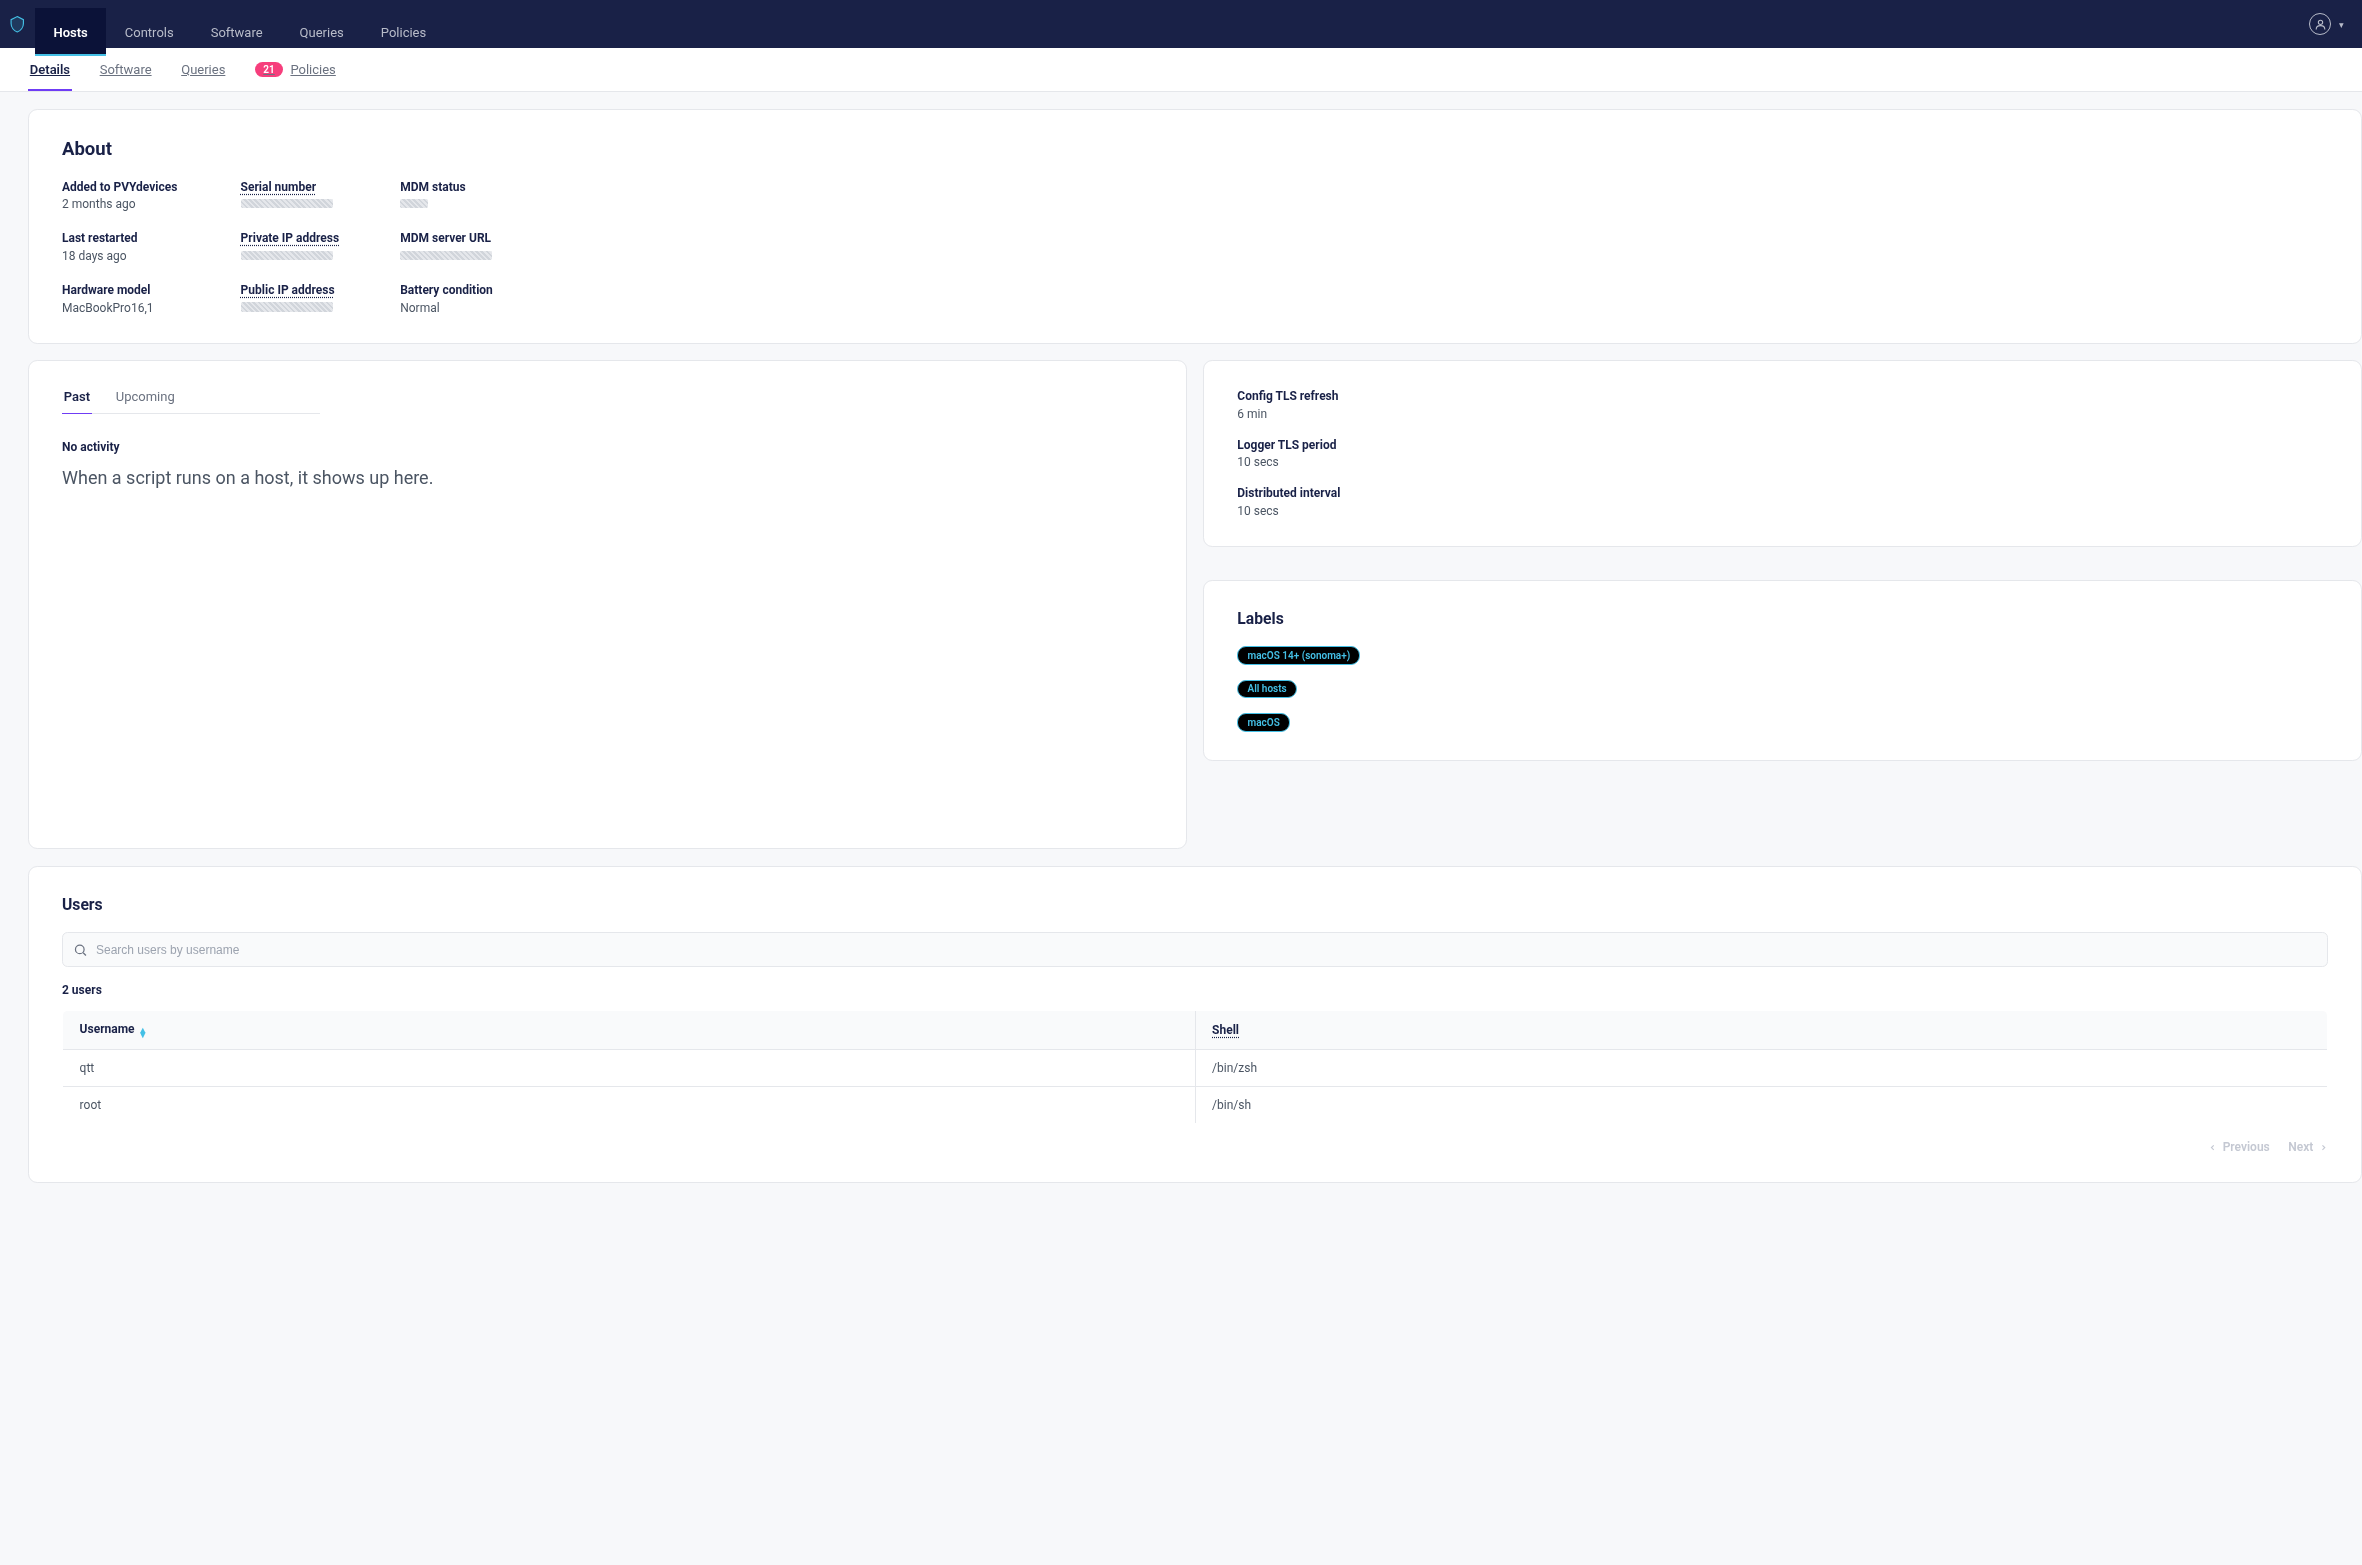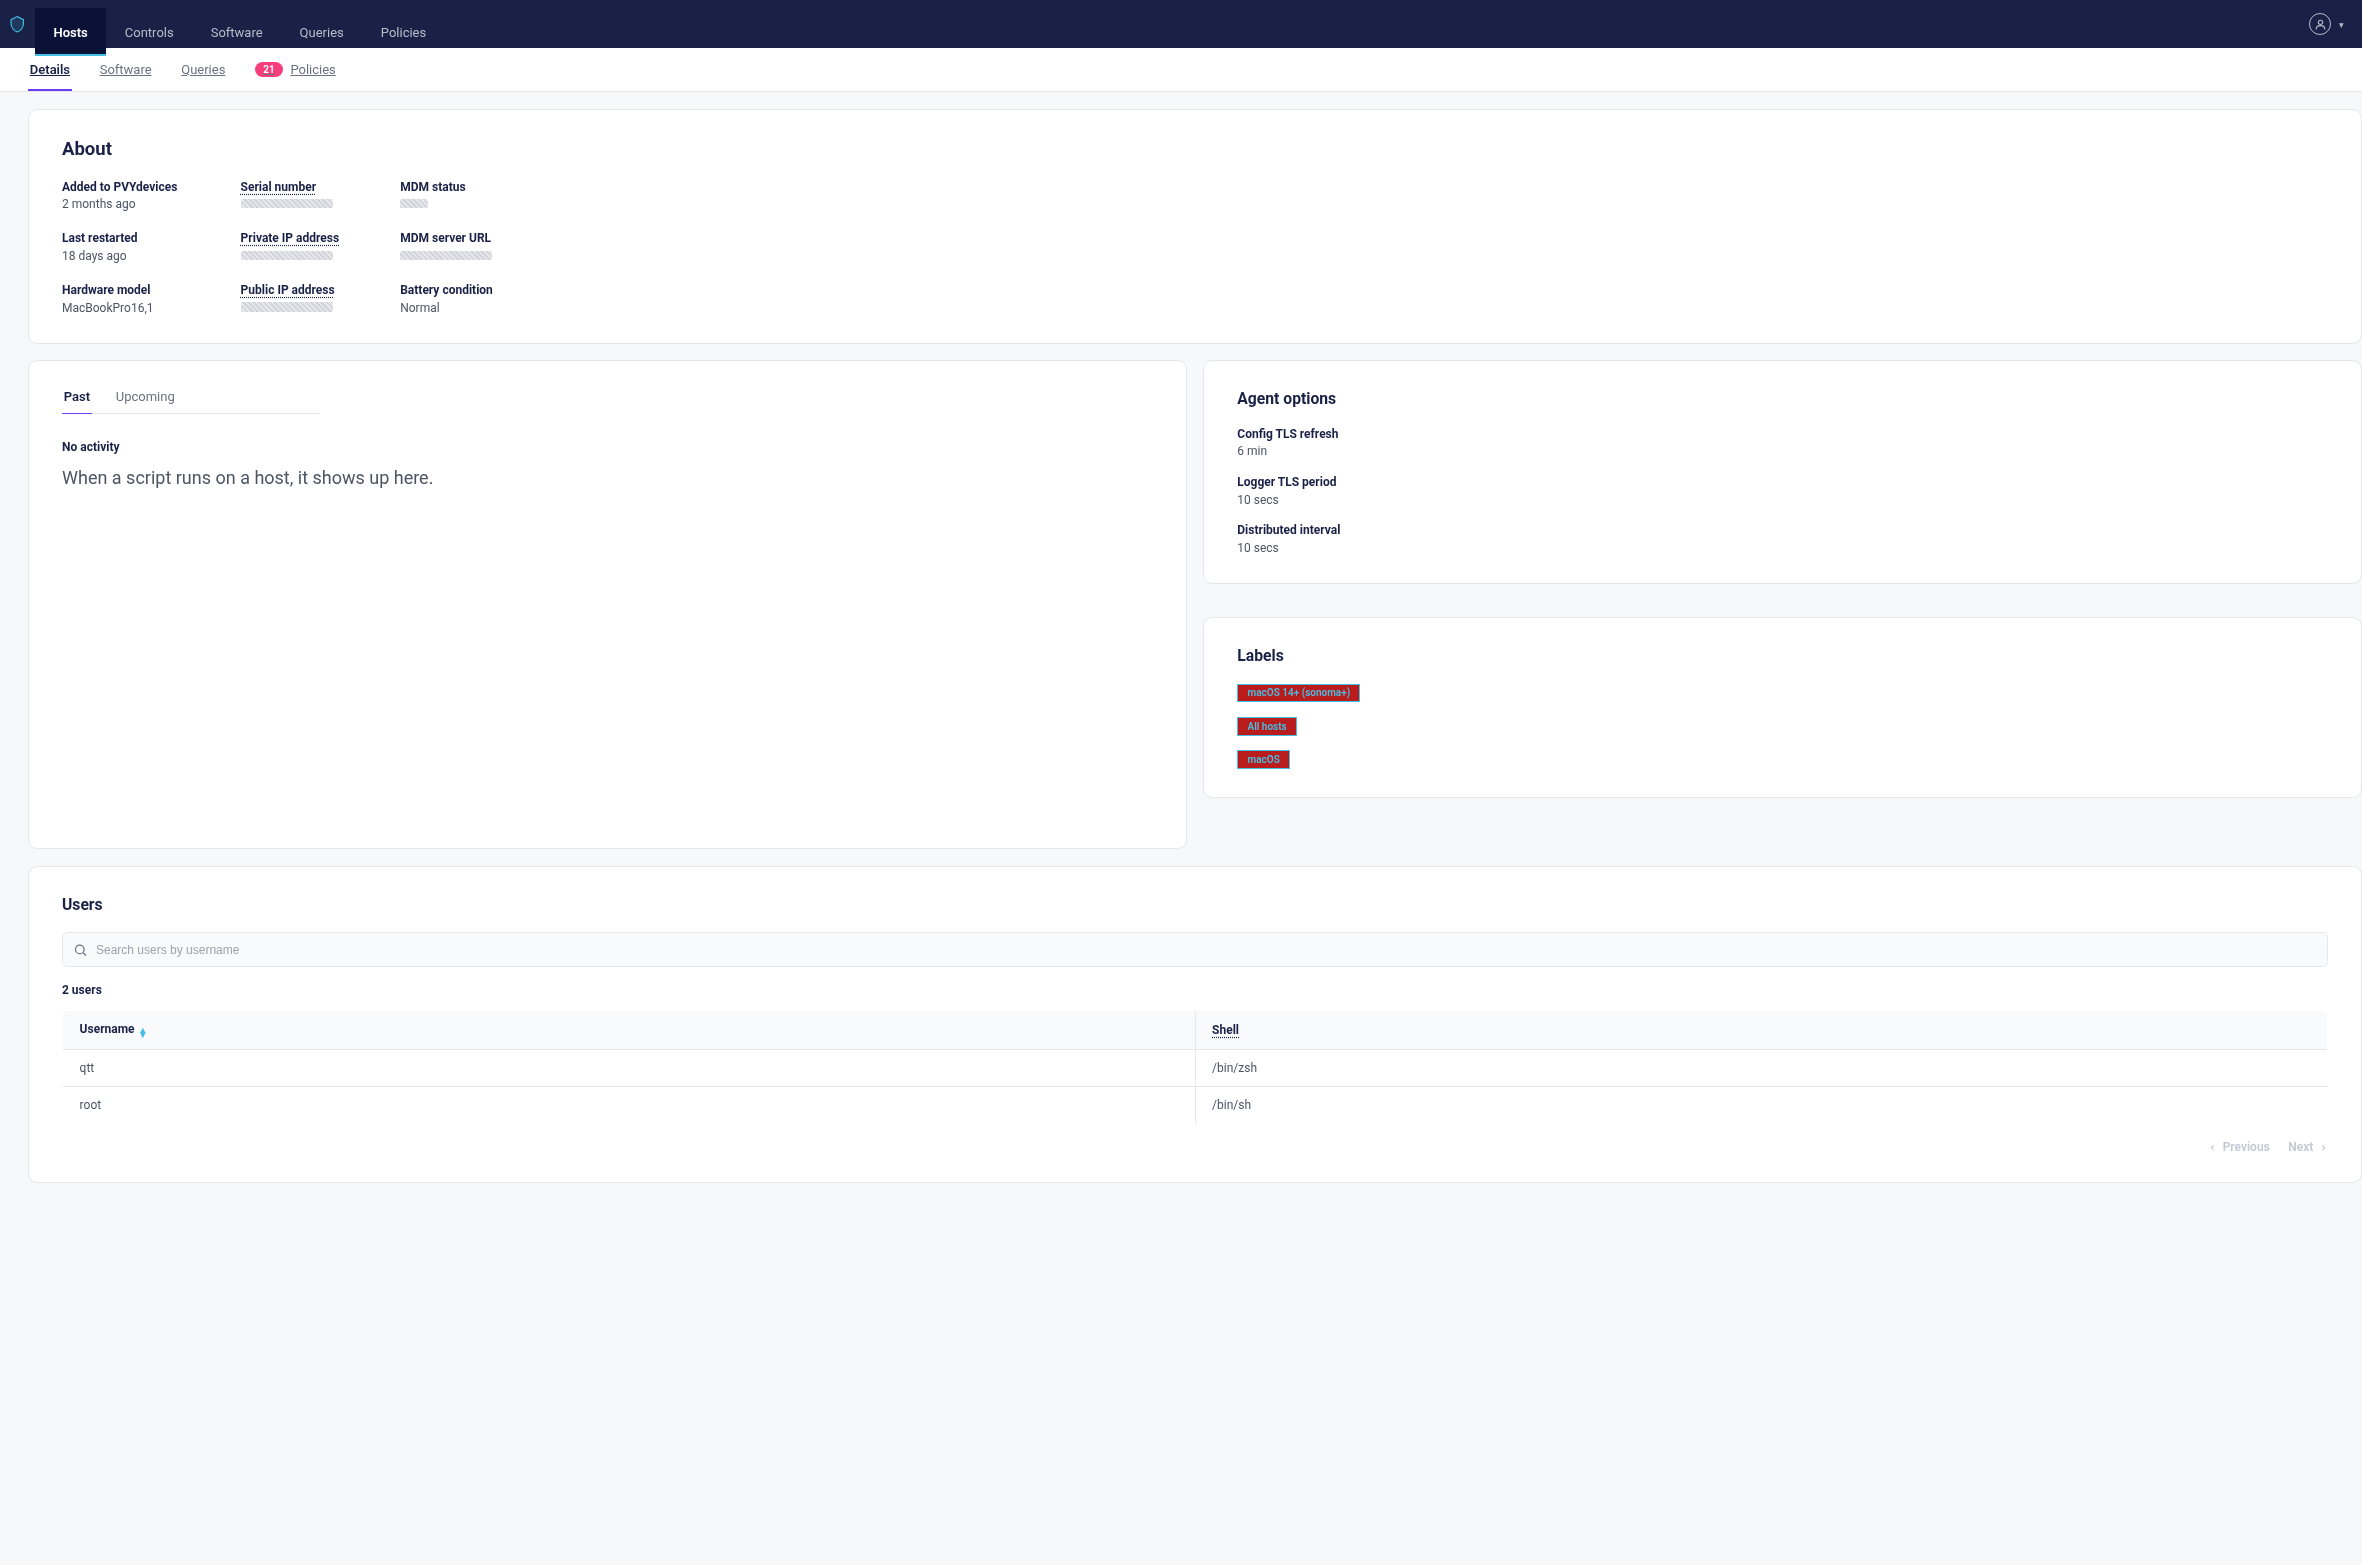--- a/index.html
+++ b/index.html
@@ -41,21 +41,21 @@
 .activity-tab { padding: 0 1.8px 9.2px; font-size: 13px; color: #6b7280; cursor: pointer; position: relative; }
 .activity-tab.active { color: #192147; font-weight: 600; }
 .activity-tab.active::after { content: ''; position: absolute; left: 0; right: 0; bottom: -0.9px; height: 1.8px; background: #6f3cf5; }
 .no-activity-title { font-weight: 700; font-size: 12px; margin-bottom: 13px; }
 .no-activity-text { font-size: 18px; color: #4b5563; }
 
 .agent-field { margin-bottom: 16.6px; }
 .agent-field:last-child { margin-bottom: 0; }
 
 .labels-row { display: flex; flex-wrap: wrap; gap: 7.4px; }
-.label-chip { border: 0.9px solid #44c0e6; color: #44c0e6; background: #b91c1c; border-radius: 0; padding: 2.8px 9.2px; font-size: 10px; font-weight: 600; cursor: pointer; }
+.label-chip { border: 0.9px solid #44c0e6; color: #44c0e6; background: #000000; border-radius: 9px; padding: 2.8px 9.2px; font-size: 10px; font-weight: 600; cursor: pointer; }
 
 .users-card { padding: 28px 33px; }
 .search-wrap { position: relative; margin-bottom: 16.6px; }
 .search-wrap svg { position: absolute; left: 11px; top: 50%; transform: translateY(-50%); width: 14.8px; height: 14.8px; color: #6b7280; }
 .search-input { width: 100%; border: 0.9px solid #e5e7eb; background: #f9fafb; border-radius: 5.5px; padding: 9.2px 11px 9.2px 33px; font-size: 12px; color: #192147; }
 .search-input::placeholder { color: #9ca3af; }
 .users-count { font-size: 12px; font-weight: 700; margin-bottom: 13px; }
 
 table { width: 100%; border-collapse: collapse; border: 0.9px solid #e5e7eb; border-radius: 5.5px; overflow: hidden; }
 thead { background: #f9fafb; }
@@ -159,21 +159,20 @@
       <div class="activity-tabs">
         <div class="activity-tab active">Past</div>
         <div class="activity-tab">Upcoming</div>
       </div>
       <div class="no-activity-title">No activity</div>
       <div class="no-activity-text">When a script runs on a host, it shows up here.</div>
     </div>
 
     <div class="right-stack">
       <div class="card">
-        <h3>Agent options</h3>
         <div class="agent-field">
           <div class="field-label">Config TLS refresh</div>
           <div class="field-value">6 min</div>
         </div>
         <div class="agent-field">
           <div class="field-label">Logger TLS period</div>
           <div class="field-value">10 secs</div>
         </div>
         <div class="agent-field">
           <div class="field-label">Distributed interval</div>

